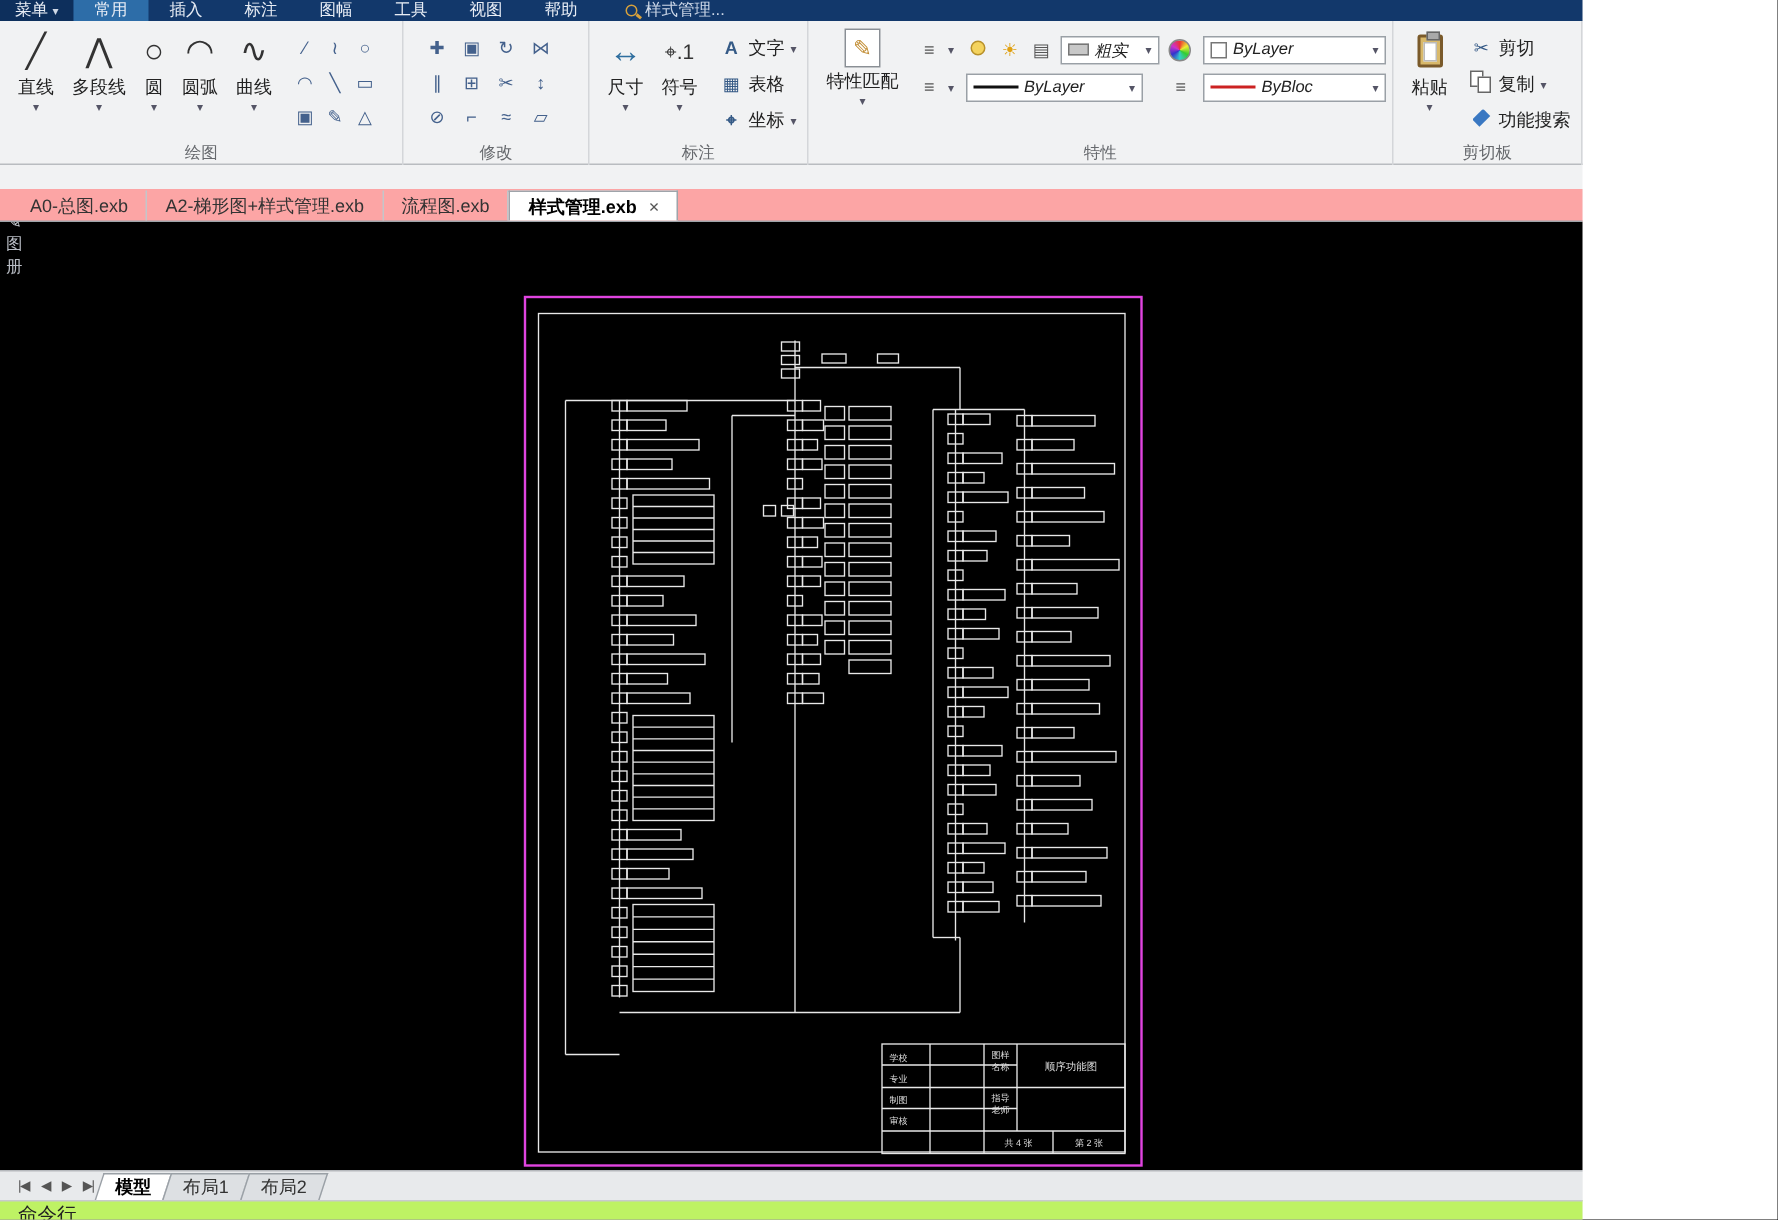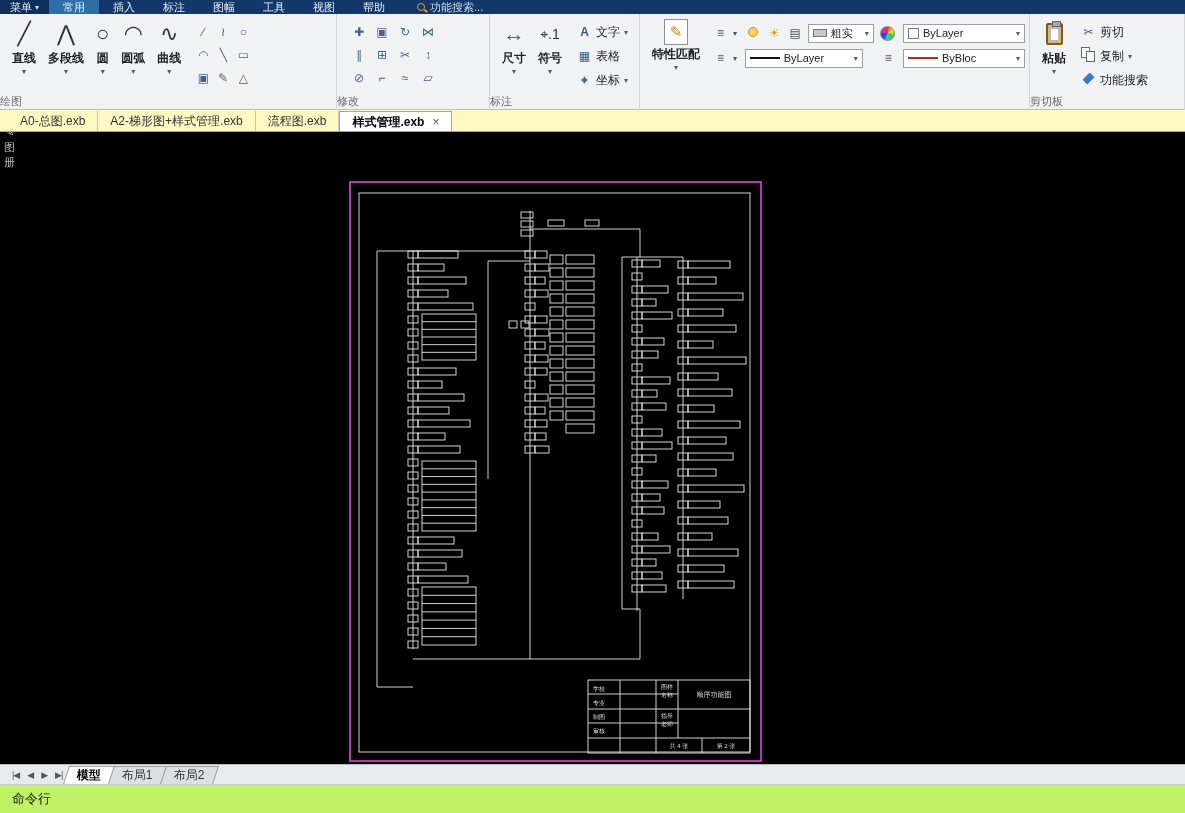--- a/index.html
+++ b/index.html
@@ -1,55 +1,55 @@
 <!DOCTYPE html>
 <html><head>
 <meta charset="utf-8">
 <style>
   * { box-sizing: border-box; margin: 0; padding: 0; }
   html,body { width:1185px; height:813px; overflow:hidden;
     font-family:"Liberation Sans","DejaVu Sans",sans-serif; }
-  .app { width:1185px; height:813px; display:flex; flex-direction:column; background:#f1f2f3; }
+  .app { width:1055px; height:813px; display:flex; flex-direction:column; background:#f1f2f3; }
 
   
   .menubar { height:14px; background:#12386b; display:flex; align-items:center;
     color:#e8edf5; font-size:11px; line-height:14px; flex:0 0 auto; overflow:hidden; }
   .menu-btn { padding:0 10px; display:flex; align-items:center; gap:3px; background:#0d2f5c; height:14px; cursor:default; }
   .menu-item { padding:0 14px; height:14px; cursor:default; white-space:nowrap; }
   .menu-item.active { background:#2d6da8; }
   .menu-search { display:flex; align-items:center; gap:5px; margin-left:18px; color:#cdd8e8; }
   .search-ic { width:8px; height:8px; border:1.5px solid #d7a13c; border-radius:50%; position:relative; display:inline-block; }
   .search-ic::after { content:""; position:absolute; width:4px; height:1.5px; background:#d7a13c;
     right:-4px; bottom:-1px; transform:rotate(40deg); }
   .dd { font-size:8px; color:#556; line-height:9px; }
   .menubar .dd { color:#cfd8e6; }
 
   
   .ribbon { height:96px; background:#f1f2f3; border-bottom:1px solid #b9bcc0; display:flex; flex:0 0 auto; }
   .rgroup { position:relative; border-right:1px solid #d4d6d9; padding:3px 4px 15px 6px; height:96px; }
-  .rg-label { position:absolute; bottom:1px; left:0; right:0; text-align:left; font-size:11px; color:#66696d; }
+  .rg-label { position:absolute; bottom:1px; left:0; right:0; text-align:center; font-size:11px; color:#66696d; }
   .rg-content { display:flex; align-items:flex-start; height:77px; }
   .bigbtn { display:flex; flex-direction:column; align-items:center; padding:1px 5px; cursor:default; border:1px solid transparent; }
   .bigbtn .bicon { font-size:22px; line-height:30px; height:30px; color:#333; }
-  .bigbtn .blabel { font-size:12px; color:#222; margin-top:1px; white-space:nowrap;font-weight:bold; }
+  .bigbtn .blabel { font-size:12px; color:#222; margin-top:1px; white-space:nowrap; }
   .minigrid { display:grid; margin:4px 0 0 6px; }
   .minigrid .mi { width:20px; height:23px; font-size:12px; color:#44618c; text-align:center; line-height:23px; cursor:default; }
   .grid3 { grid-template-columns:repeat(3,20px); }
   .grid4 { grid-template-columns:repeat(4,23px); }
   .vlist { display:flex; flex-direction:column; margin:3px 0 0 6px; }
   .vrow { display:flex; align-items:center; gap:4px; height:24px; font-size:12px; color:#222; cursor:default; padding:0 3px; white-space:nowrap; }
   .vrow .vic { width:15px; text-align:center; font-size:12px; color:#355a86; font-weight:bold; }
 
   
   .pcol { display:flex; flex-direction:column; gap:5px; margin:6px 0 0 6px; }
   .prow { display:flex; align-items:center; gap:4px; height:20px; }
   .pic { width:17px; height:17px; text-align:center; line-height:17px; font-size:12px; color:#555; cursor:default; }
   .bulb { width:10px; height:10px; border-radius:50%; background:#f4d35e; border:1px solid #b8912a; display:inline-block; }
   .combo { display:inline-flex; align-items:center; height:19px; border:1px solid #9aa0a6; background:#fff;
-    padding:0 4px; font-size:11px; color:#222; gap:4px; cursor:default; }
+    padding:0 4px; font-size:11px; color:#222; gap:4px; cursor:default;font-style:italic; }
   .combo .sw { width:11px; height:11px; border:1px solid #777; background:#fff; }
   .combo .swline { width:30px; height:2px; background:#111; }
   .combo .swline.red { background:#cc2222; }
   .combo .swrect { width:14px; height:8px; background:#c8c8c8; border:1px solid #777; }
   .combo .ctext { flex:1 1 auto; }
   .colorwheel { width:15px; height:15px; border-radius:50%; border:1px solid #888;
     background:conic-gradient(#e33,#ee3,#3c3,#3cc,#33c,#c3c,#e33); display:inline-block; cursor:default; }
   .sheet-icon { width:24px; height:26px; background:#fff; border:1px solid #8a8f95; position:relative;
     display:flex; align-items:center; justify-content:center; font-size:15px; color:#c08a2e; }
 
@@ -57,22 +57,22 @@
   .ic-clip { width:17px; height:22px; border:2px solid #7a5a2a; background:#d9b96a; border-radius:2px; position:relative; }
   .ic-clip::before { content:""; position:absolute; top:-4px; left:4px; width:7px; height:4px; background:#a9a9a9; border:1px solid #666; }
   .ic-clip::after { content:""; position:absolute; top:3px; left:2px; right:2px; bottom:2px; background:#fff; border:1px solid #bbb; }
   .ic-copy { position:relative; width:15px; height:15px; display:inline-block; }
   .ic-copy i { position:absolute; width:9px; height:11px; border:1px solid #666; background:#fff; }
   .ic-copy i:first-child { left:0; top:0; }
   .ic-copy i:last-child { left:5px; top:4px; }
   .ic-match { width:12px; height:12px; background:#3a78c2; display:inline-block; clip-path:polygon(0 60%,60% 0,100% 40%,40% 100%); }
 
   
-  .doctabs { height:22px; background:#fef9c3; display:flex; align-items:flex-end; padding-left:8px;
-    border-bottom:1px solid #9fa4aa; flex:0 0 auto; }
+  .doctabs { height:22px; background:#fca5a5; display:flex; align-items:flex-end; padding-left:8px;
+    border-bottom:1px solid #9fa4aa; flex:0 0 auto;margin-top:16px; }
   .dtab { height:20px; line-height:20px; padding:0 12px; font-size:12px; color:#333;
     border-right:1px solid #c3c6ca; white-space:nowrap; cursor:default; }
   .dtab.active { background:#fff; font-weight:bold; color:#000; border:1px solid #9fa4aa; border-bottom:none;
     display:flex; align-items:center; gap:8px; }
   .dtab .close { font-weight:normal; color:#555; font-size:12px; cursor:default; }
 
   
   .canvas { position:relative; height:632px; background:#000; flex:0 0 auto; overflow:hidden; }
   .canvas svg { display:block; }
   .side-icons { position:absolute; left:4px; top:-6px; display:flex; flex-direction:column; align-items:center; gap:2px; }
@@ -105,21 +105,21 @@
     </div>
     <div class="menu-item active">常用</div>
     <div class="menu-item">插入</div>
     <div class="menu-item">标注</div>
     <div class="menu-item">图幅</div>
     <div class="menu-item">工具</div>
     <div class="menu-item">视图</div>
     <div class="menu-item">帮助</div>
     <div class="menu-search">
       <span class="search-ic"></span>
-      <span>功能搜索...</span>
+      <span>样式管理...</span>
     </div>
   </div>
 
   <div class="ribbon">
 
     <div class="rgroup" style="width:337px">
       <div class="rg-content">
         <div class="bigbtn">
           <span class="bicon">╱</span>
           <span class="blabel">直线</span>
@@ -268,20 +268,21 @@
           </div>
           <div class="prow">
             <div class="combo" style="width:122px">
               <span class="swline red"></span>
               <span class="ctext">ByBloc</span>
               <span class="dd">▾</span>
             </div>
           </div>
         </div>
       </div>
+      <div class="rg-label">特性</div>
     </div>
 
     <div class="rgroup" style="flex:1">
       <div class="rg-content">
         <div class="bigbtn">
           <span class="bicon" style="display:flex;align-items:center;justify-content:center">
             <span class="ic-clip"></span>
           </span>
           <span class="blabel">粘贴</span>
           <span class="dd">▾</span>

